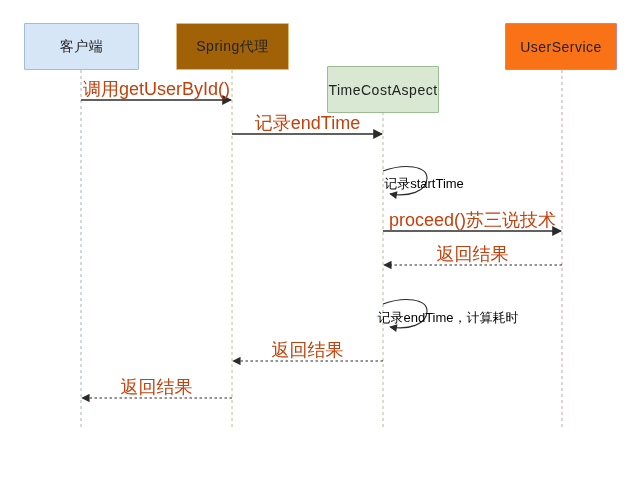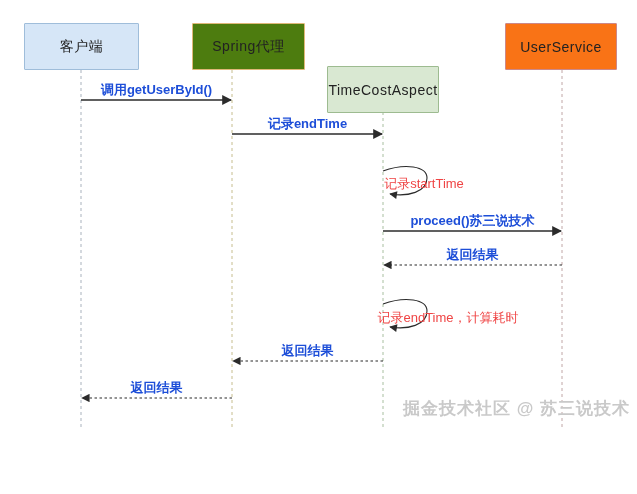--- a/index.html
+++ b/index.html
@@ -17,29 +17,28 @@
     height:47px;
     border:1px solid #999;
     border-radius:1px;
     display:flex;align-items:center;justify-content:center;
     font-size:14px;color:#222;
     letter-spacing:0.5px;
   }
   .msg-label{
     position:absolute;
     transform:translateX(-50%);
-    font-size:13px;color:#1d4ed8;
+    font-size:18px;color:#c2410c;
     white-space:nowrap;
     line-height:15px;
-    font-weight:bold;
   }
   .self-label{
     position:absolute;
     transform:translateX(-50%);
-    font-size:13px;color:#ef4444;
+    font-size:13px;color:#000000;
     white-space:nowrap;
     line-height:15px;
   }
   #watermark{
     position:absolute;
     right:7px;bottom:10px;
     font-size:17px;
     font-weight:bold;
     letter-spacing:1px;
     color:#c9c9c9;
@@ -71,34 +70,33 @@
         <line x1="562" y1="265" x2="384" y2="265" stroke="#2b2b2b" stroke-width="1.2" stroke-dasharray="2.5,2.5" marker-end="url(#arrowhead)"></line>
         <path d="M 383 304 C 405 296, 427 299, 427 311 C 427 325, 408 330, 390 327" fill="none" stroke="#2b2b2b" stroke-width="1.1" marker-end="url(#arrowhead)"></path>
         <line x1="383" y1="361" x2="233" y2="361" stroke="#2b2b2b" stroke-width="1.2" stroke-dasharray="2.5,2.5" marker-end="url(#arrowhead)"></line>
         <line x1="232" y1="398" x2="82" y2="398" stroke="#2b2b2b" stroke-width="1.2" stroke-dasharray="2.5,2.5" marker-end="url(#arrowhead)"></line>
       </g>
   </svg>
   <div id="actors">
       <div class="actor-box" style="left: 24px; top: 23px; width: 115px; background: rgb(214, 230, 247); border-color: rgb(159, 189, 218);">
         <span>客户端</span>
       </div>
-      <div class="actor-box" style="left: 176px; top: 23px; width: 113px; background: #4d7c0f; border-color: rgb(224, 184, 120); margin-left: 16px;">
+      <div class="actor-box" style="left: 176px; top: 23px; width: 113px; background: #a16207; border-color: rgb(224, 184, 120);">
         <span>Spring代理</span>
       </div>
       <div class="actor-box" style="left: 327px; top: 23px; width: 112px; background: rgb(217, 232, 210); border-color: rgb(157, 187, 144); margin-top: 43px;">
         <span>TimeCostAspect</span>
       </div>
       <div class="actor-box" style="left: 505px; top: 23px; width: 112px; background: #f97316; border-color: rgb(204, 136, 136);">
         <span>UserService</span>
       </div>
     </div>
   <div id="labels">
       <div class="msg-label" style="left: 156.5px; top: 82px;">调用getUserById()</div>
       <div class="msg-label" style="left: 307.5px; top: 116px;">记录endTime</div>
       <div class="self-label" style="left: 424px; top: 176px;">记录startTime</div>
       <div class="msg-label" style="left: 472.5px; top: 213px;">proceed()苏三说技术</div>
       <div class="msg-label" style="left: 472.5px; top: 247px;">返回结果</div>
       <div class="self-label" style="left: 448px; top: 310px;">记录endTime，计算耗时</div>
       <div class="msg-label" style="left: 307.5px; top: 343px;">返回结果</div>
       <div class="msg-label" style="left: 156.5px; top: 380px;">返回结果</div>
     </div>
-  <div id="watermark">掘金技术社区 @ 苏三说技术</div>
 </div>
 
 </body></html>

